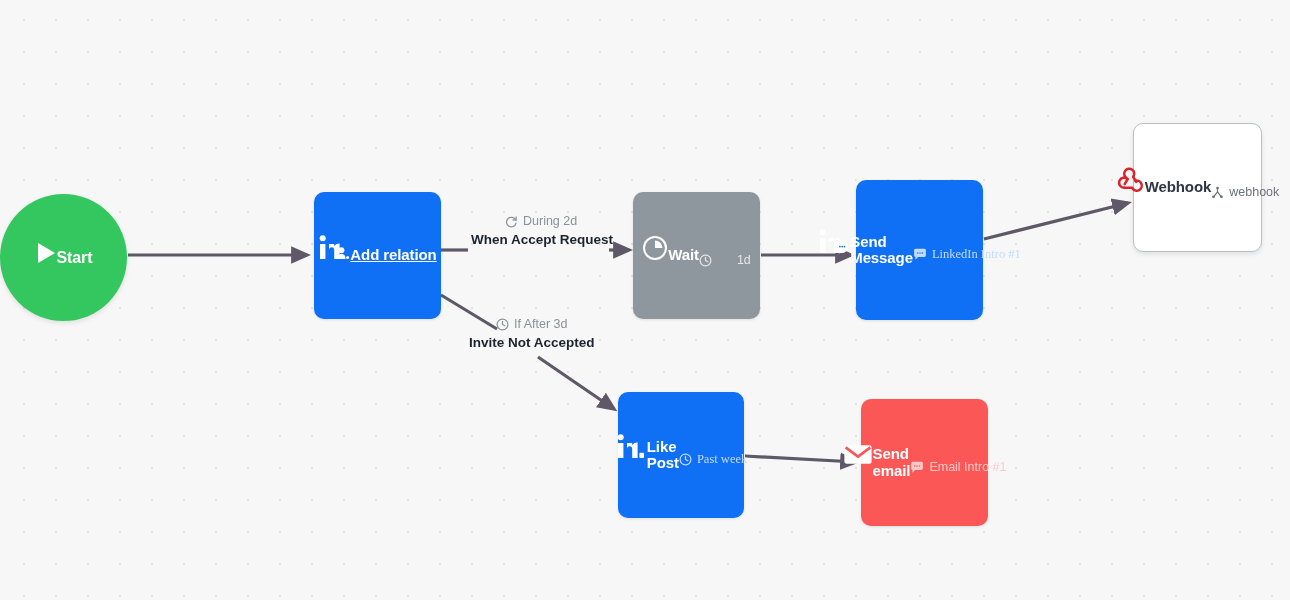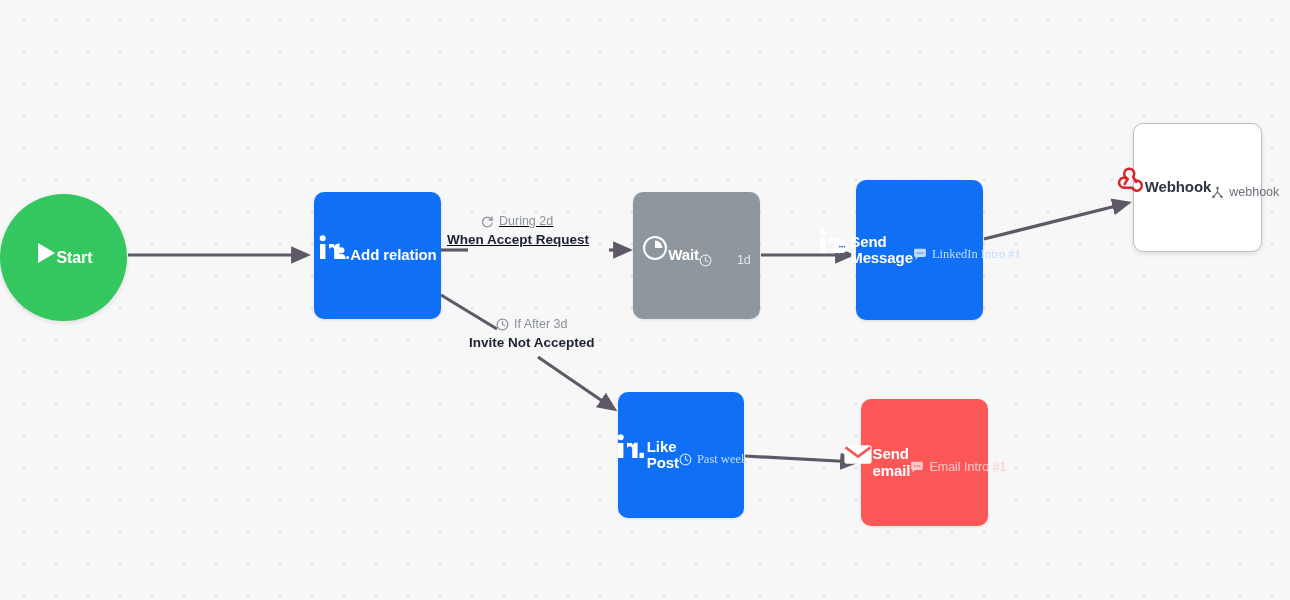--- a/index.html
+++ b/index.html
@@ -66,42 +66,42 @@
   .node-gray .sub { color: #e3e7ea; gap: 25px; }
   .node-red  { background: #fb5757; color: #ffffff; }
   .node-red  .sub { color: #ffc8c8; }
   .node-white {
     background: #ffffff; color: #2f3542;
     border: 1px solid #b9c0c7;
     box-shadow: 0 2px 5px rgba(0,0,0,0.10);
   }
   .node-white .sub { color: #6b727b; }
 
-  #add-relation-node { left: 314px; top: 192px; width: 127px; height: 127px; }
+  #add-relation-node { left: 314px; top: 192px; width: 127px; height: 127px; text-decoration: underline; }
   #wait-node         { left: 633px; top: 192px; width: 127px; height: 127px; }
   #send-message-node { left: 856px; top: 180px; width: 127px; height: 140px; }
   #webhook-node      { left: 1133px; top: 123px; width: 129px; height: 129px; }
   #like-post-node    { left: 618px; top: 392px; width: 126px; height: 126px; }
   #send-email-node   { left: 861px; top: 399px; width: 127px; height: 127px; }
 
   
   .edge-label {
     position: absolute;
     white-space: nowrap;
     user-select: none;
   }
   .edge-label .cond {
     display: flex; align-items: center; gap: 5px;
     font-size: 12.5px; color: #8b9199;
   }
   .edge-label .main {
     font-size: 13.5px; font-weight: bold; color: #1c2330;
     margin-top: 4px;
   }
-  #label-accept { left: 447px; top: 214px; text-decoration: underline; }
+  #label-accept { left: 471px; top: 214px; }
   #label-accept .cond { margin-left: 34px; }
   #label-notaccepted { left: 469px; top: 317px; }
   #label-notaccepted .cond { margin-left: 27px; }
 
   svg.ic { display: block; }
 </style>
 </head>
 <body>
 
 <div id="canvas">

